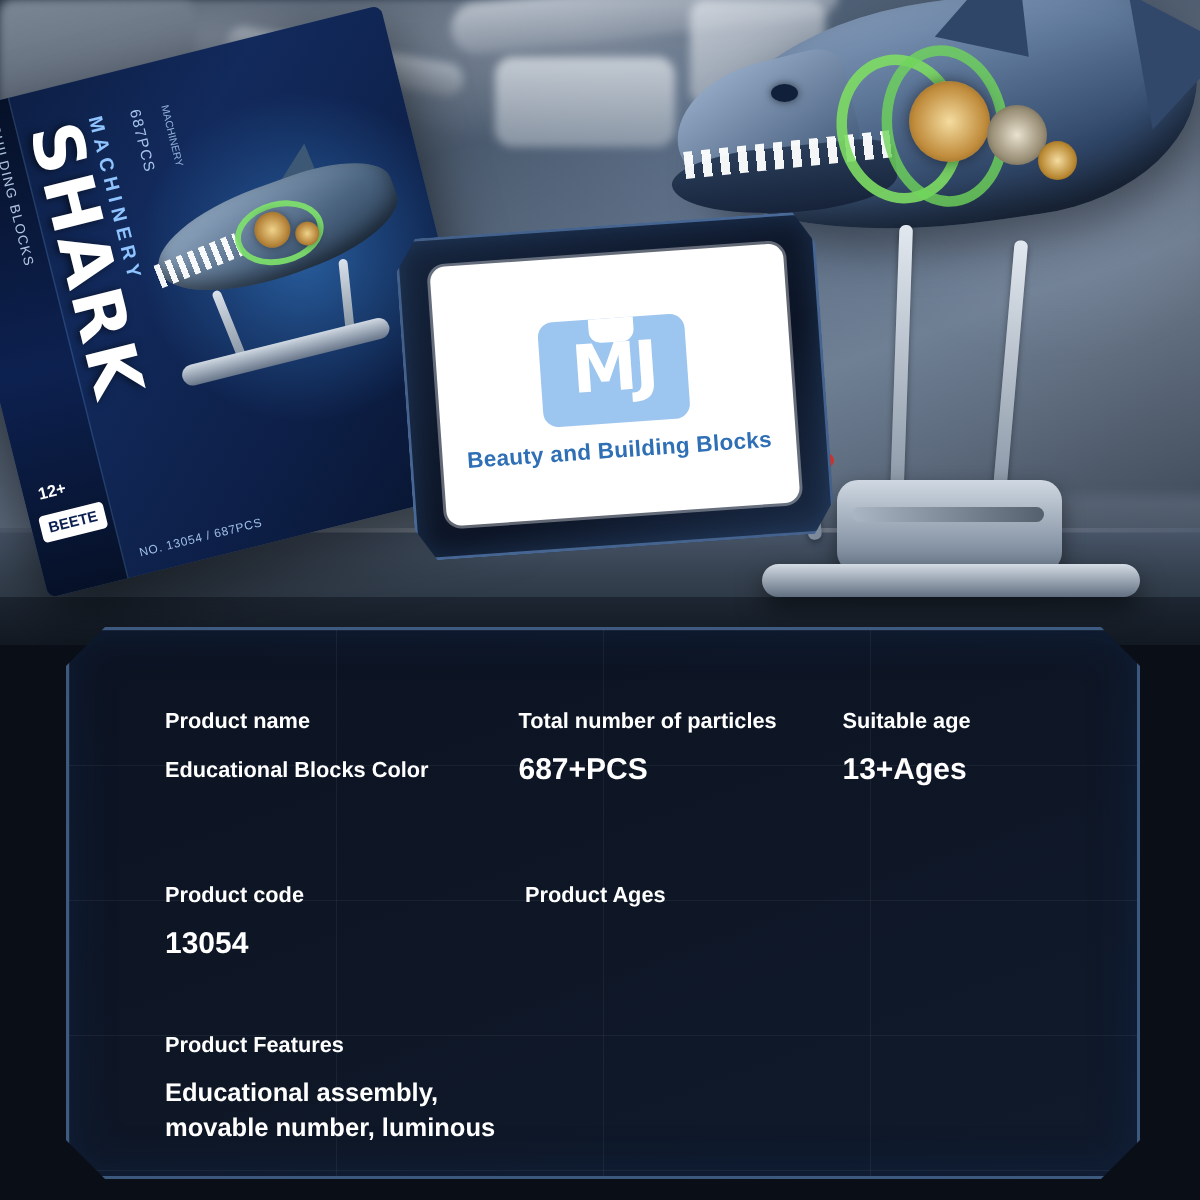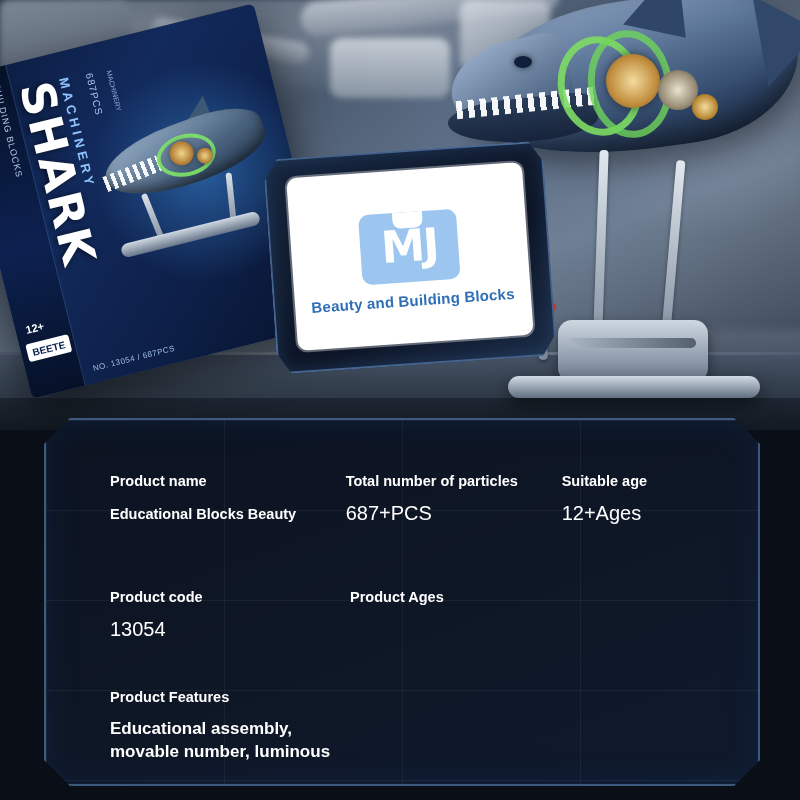--- a/index.html
+++ b/index.html
@@ -309,21 +309,21 @@
   .c-tr{right:-1px;top:-1px;border-right-width:2px;border-top-width:2px;}
   .c-bl{left:-1px;bottom:-1px;border-left-width:2px;border-bottom-width:2px;}
   .c-br{right:-1px;bottom:-1px;border-right-width:2px;border-bottom-width:2px;}
 
   .specrow{position:absolute;left:0;width:100%;display:flex;}
   .cell{padding-left:0;}
   .cA{width:240px;margin-left:64px;}
   .cB{width:220px;}
   .cC{width:200px;}
   .lab{font-size:14.5px;font-weight:bold;color:#ffffff;line-height:1.25;}
-  .val{font-size:20px;color:#ffffff;margin-top:12px;font-weight:normal;}
+  .val{font-size:20px;color:#ffffff;margin-top:12px;font-weight:bold;}
   .val.small{font-size:14.5px;font-weight:bold;margin-top:16px;}
 
   .r1{top:52px;}
   .r2{top:168px;}
   .r3{top:268px;}
   .feat{font-size:17px;font-weight:bold;line-height:1.35;margin-top:12px;}
 </style>
 </head>
 <body>
 
@@ -414,29 +414,29 @@
   <div class="specs">
     <div class="gridlines"></div>
     <div class="corner c-tl"></div>
     <div class="corner c-tr"></div>
     <div class="corner c-bl"></div>
     <div class="corner c-br"></div>
 
     <div class="specrow r1">
       <div class="cell cA">
         <div class="lab">Product name</div>
-        <div class="val small">Educational Blocks Beauty</div>
+        <div class="val small">Educational Blocks Color</div>
       </div>
       <div class="cell cB">
         <div class="lab">Total number of particles</div>
         <div class="val">687+PCS</div>
       </div>
       <div class="cell cC">
         <div class="lab">Suitable age</div>
-        <div class="val">12+Ages</div>
+        <div class="val">13+Ages</div>
       </div>
     </div>
 
     <div class="specrow r2">
       <div class="cell cA">
         <div class="lab">Product code</div>
         <div class="val">13054</div>
       </div>
       <div class="cell cB">
         <div class="lab">Product Ages</div>

